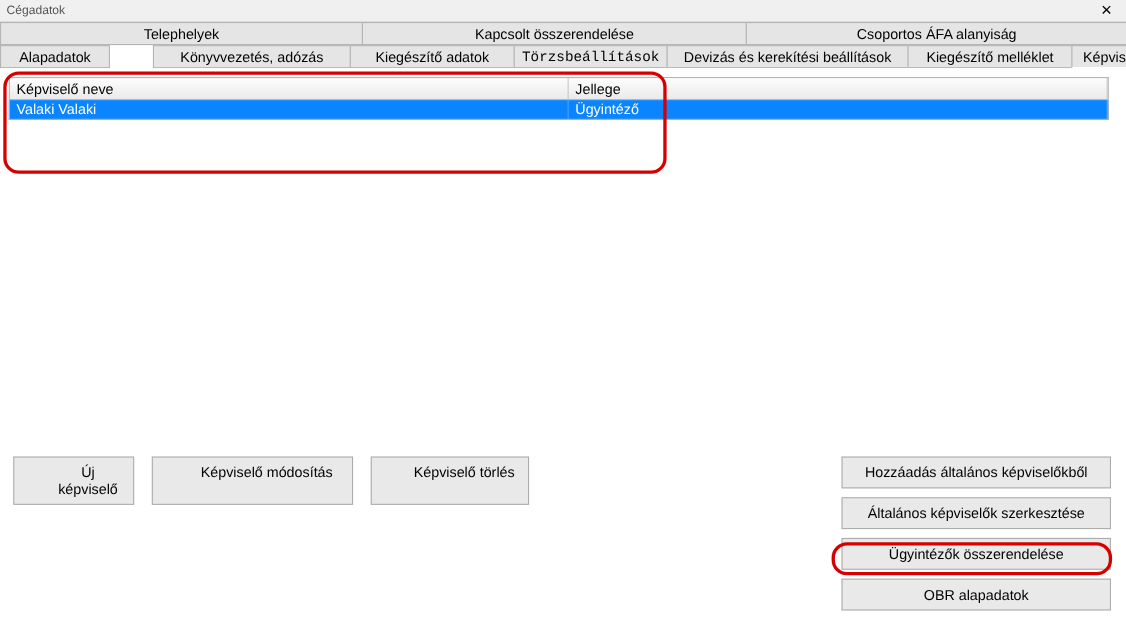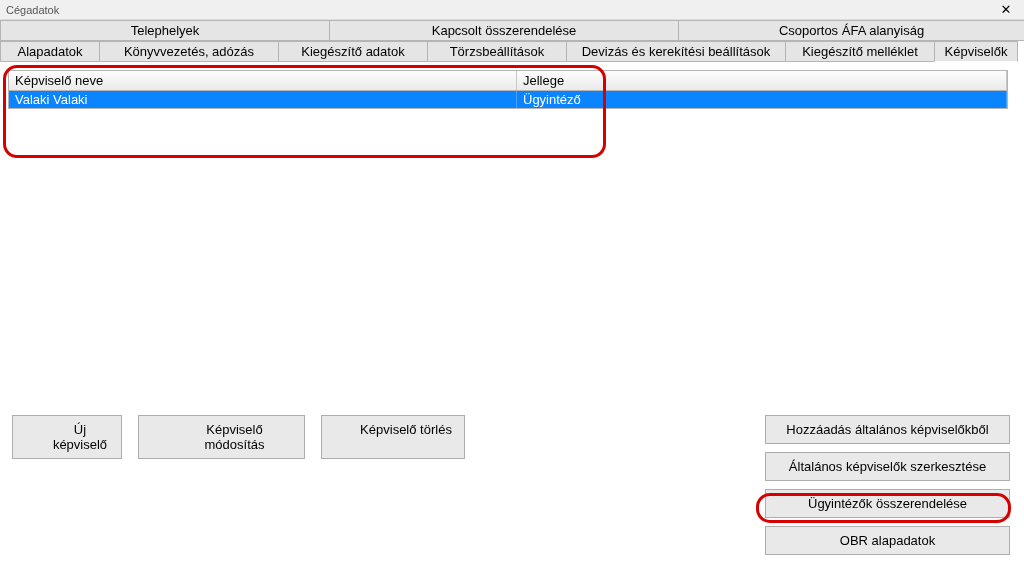--- a/index.html
+++ b/index.html
@@ -42,23 +42,23 @@
       background: #e5e5e5;
       padding: 2px 0;
       text-align: center;
       font-size: 13px;
       margin-right: -1px;
       cursor: default;
     }
     .tabrow.row1 .tab { flex: 1; }
     .tabrow.row2 .tab { flex: 1; }
     .tabrow .tab.tab-alap { flex: 0 0 100px; }
-    .tabrow .tab.tab-konyv { flex: 0 0 180px; }
+    .tabrow .tab.tab-konyv { flex: 0 0 180px; margin-left: 40px; }
     .tabrow .tab.tab-kieg { flex: 0 0 150px; }
-    .tabrow .tab.tab-torzs { flex: 0 0 140px; }
+    .tabrow .tab.tab-torzs { flex: 0 0 140px; font-family: Liberation Mono, monospace; }
     .tabrow .tab.tab-dev { flex: 0 0 220px; }
     .tabrow .tab.tab-kiegm { flex: 0 0 150px; }
     .tabrow .tab.tab-kepv { flex: 0 0 84px; text-align: center; }
     .tab.active {
       border-bottom: 1px solid #fff;
       font-weight: normal;
       position: relative;
       z-index: 2;
     }
 
@@ -119,21 +119,21 @@
       background: #e9e9e9;
       border: 1px solid #adadad;
       padding: 6px 10px;
       font-size: 13px;
       text-align: center;
       cursor: default;
       display: inline-block;
     }
     .left-btns { position: absolute; left: 12px; top: 0; display: flex; gap: 16px; }
     .left-btns .btn { width: 110px; padding-left: 36px; }
-    .left-btns .btn.w2 { width: 167px; }
+    .left-btns .btn.w2 { width: 183px; }
     .left-btns .btn.w3 { width: 144px; }
     .right-btns { position: absolute; right: 14px; top: 0; display: flex; flex-direction: column; gap: 8px; align-items: flex-end; }
     .right-btns .btn { width: 245px; }
   </style>
 </head>
 <body>
 
 <div class="titlebar">
   <span class="titlebar-title">Cégadatok</span>
   <div class="close-btn">✕</div>

